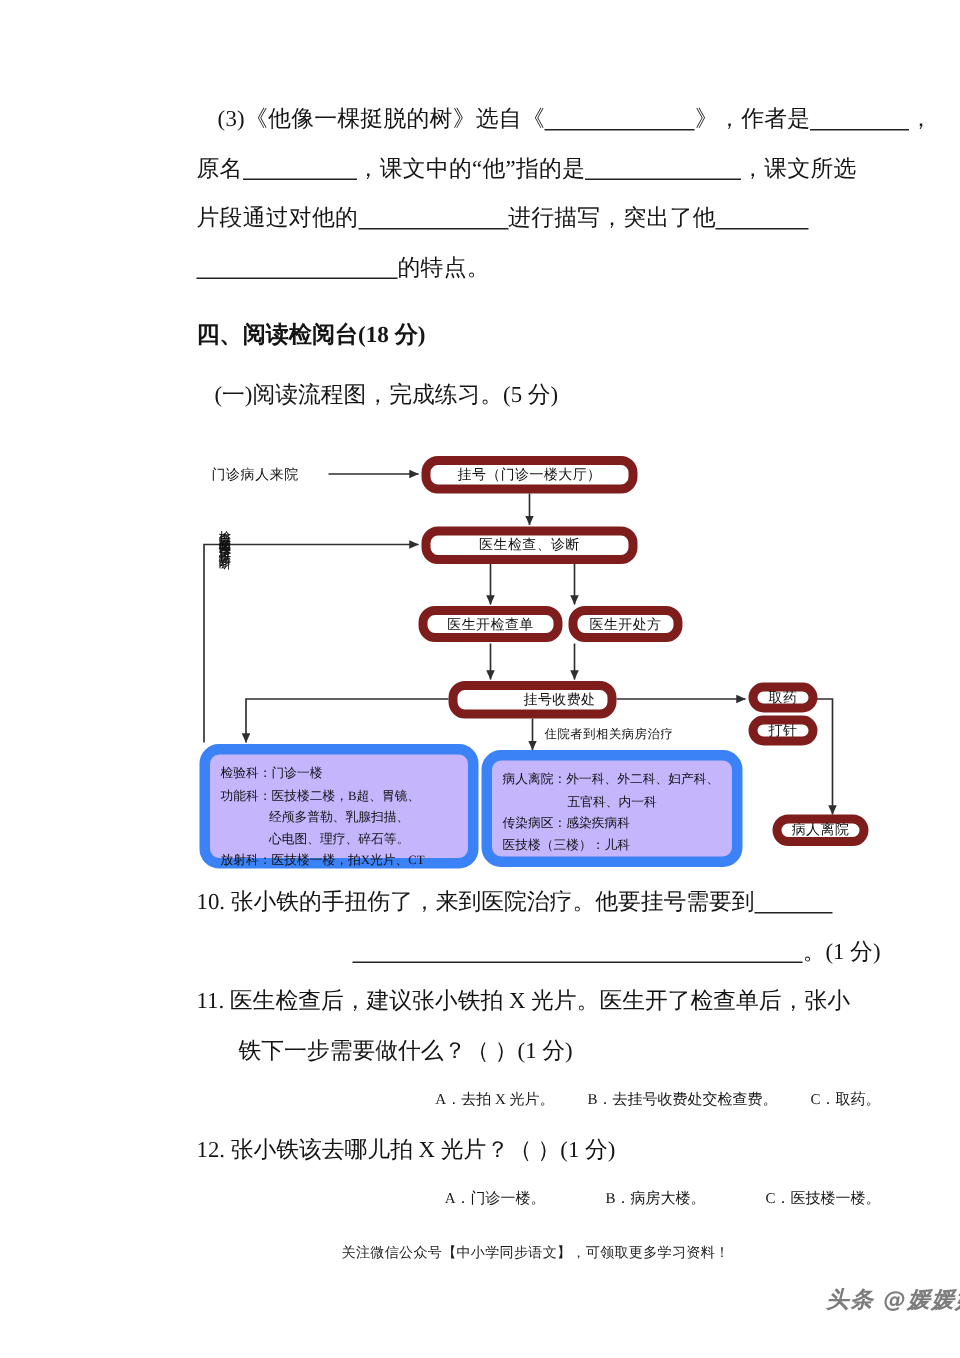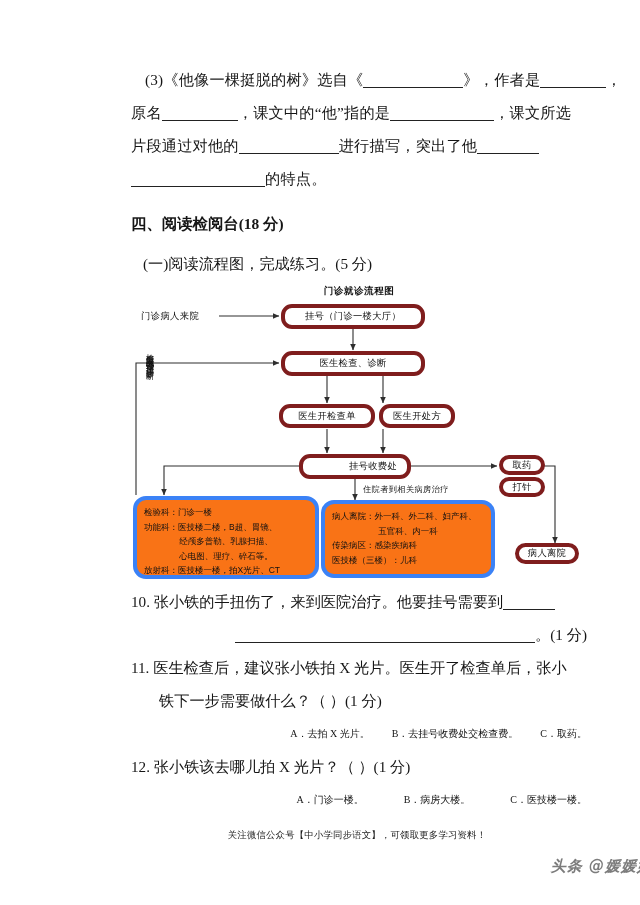--- a/index.html
+++ b/index.html
@@ -71,21 +71,21 @@
     width: 456px;
     text-align: center;
     font-size: 9.6px;
     font-weight: bold;
     font-family: "DejaVu Sans", sans-serif;
     letter-spacing: 0.5px;
   }
   .node {
     position: absolute;
     box-sizing: border-box;
-    border: 4px solid #7f1d1d;
+    border: 6px solid #7f1d1d;
     border-radius: 11px;
     background: #fff;
     font-size: 9.3px;
     font-family: "DejaVu Sans", sans-serif;
     display: flex;
     align-items: center;
     justify-content: center;
     text-align: center;
     letter-spacing: 0.3px;
     color: #111;
@@ -96,25 +96,25 @@
     font-size: 9.3px;
     font-family: "DejaVu Sans", sans-serif;
     letter-spacing: 0.4px;
     color: #111;
     white-space: nowrap;
     z-index: 3;
   }
   .bigbox {
     position: absolute;
     box-sizing: border-box;
-    border: 4px solid #3b82f6;
+    border: 7px solid #3b82f6;
     border-radius: 13px;
-    background: #f97316;
+    background: #c4b5fd;
     font-size: 8.5px;
-    font-family: Liberation Sans, sans-serif;
+    font-family: Liberation Serif, serif;
     line-height: 14.5px;
     padding: 5px 7px 5px 7px;
     color: #111;
     z-index: 3;
   }
   .bigbox .c { text-align: center; }
   .vtext {
     position: absolute;
     font-size: 8.2px;
     font-family: "DejaVu Sans", sans-serif;
@@ -200,21 +200,20 @@
       </div>
       <div class="qline">
         <span class="blank" style="width:134px"></span><span>的特点。</span>
       </div>
     </div>
 
     <div class="section-head">四、阅读检阅台(18 分)</div>
     <div class="sub-head">(一)阅读流程图，完成练习。(5 分)</div>
 
     <div class="chart-wrap">
-      <div class="chart-title">门诊就诊流程图</div>
 
       <svg class="svg-layer" viewBox="0 0 456 300">
         <defs>
           <marker id="ah" markerWidth="7" markerHeight="7" refX="5.6" refY="2.6" orient="auto">
             <path d="M0,0 L5.8,2.6 L0,5.2 z" fill="#2e2e2e"></path>
           </marker>
         </defs>
         <g stroke="#2e2e2e" stroke-width="1.1" fill="none">
 
           <line x1="88" y1="31" x2="148" y2="31" marker-end="url(#ah)"></line>

